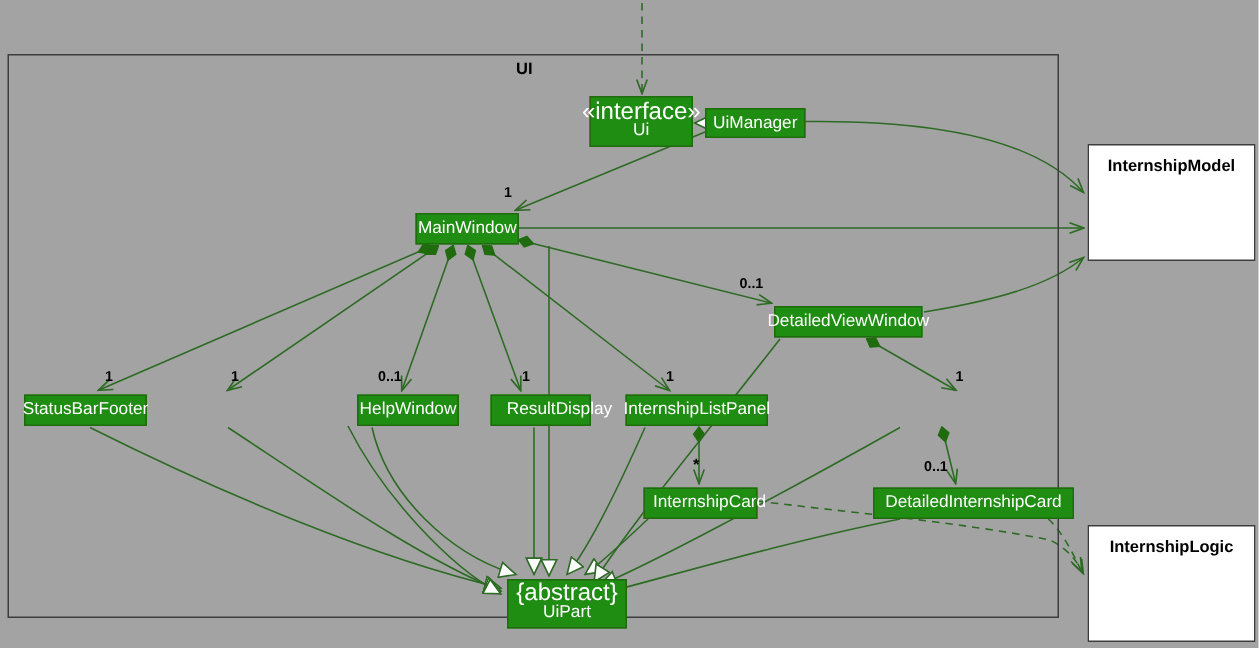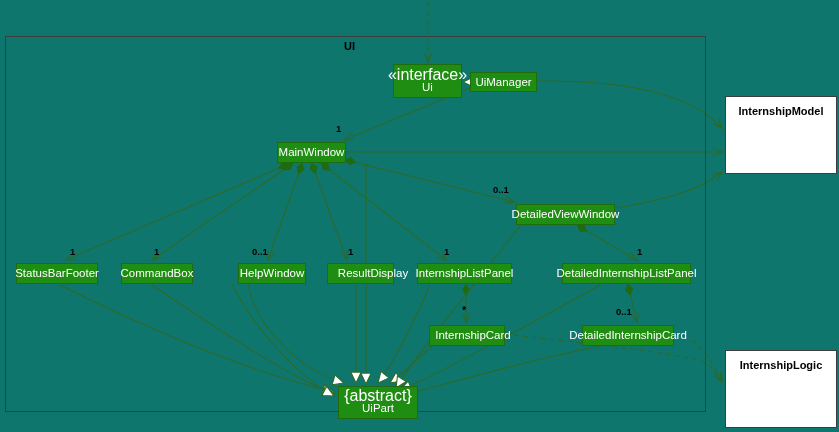--- a/index.html
+++ b/index.html
@@ -7,21 +7,21 @@
     padding: 0;
     background: #ffffff;
   }
   body {
     font-family: "Liberation Sans", sans-serif;
   }
   #diagram-root {
     position: relative;
     width: 839px;
     height: 432px;
-    background: #0f766e;
+    background: #a3a3a3;
     overflow: hidden;
   }
   svg.edges {
     position: absolute;
     left: 0;
     top: 0;
     width: 839px;
     height: 432px;
     pointer-events: none;
   }
@@ -170,45 +170,39 @@
   </div>
 
   <div class="node" style="left:516px; top:204px; width:99px; height:21px;">
     <span class="nm">DetailedViewWindow</span>
   </div>
 
   <div class="node" style="left:16px; top:263px; width:82px; height:21px;">
     <span class="nm">StatusBarFooter</span>
   </div>
 
-  <div class="node" style="left:121px; top:263px; width:72px; height:21px;">
-    <span class="nm">CommandBox</span>
-  </div>
 
   <div class="node" style="left:238px; top:263px; width:68px; height:21px;">
     <span class="nm">HelpWindow</span>
   </div>
 
   <div class="node" style="left:327px; top:263px; width:67px; height:21px;padding-left:28px;">
     <span class="nm">ResultDisplay</span>
   </div>
 
   <div class="node" style="left:417px; top:263px; width:95px; height:21px;">
     <span class="nm">InternshipListPanel</span>
   </div>
 
-  <div class="node" style="left:562px; top:263px; width:129px; height:21px;">
-    <span class="nm">DetailedInternshipListPanel</span>
-  </div>
 
   <div class="node" style="left:429px; top:325px; width:76px; height:21px;padding-left:15px;">
     <span class="nm">InternshipCard</span>
   </div>
 
-  <div class="node" style="left:582px; top:325px; width:92px; height:21px;">
+  <div class="node" style="left:582px; top:325px; width:134px; height:21px;">
     <span class="nm">DetailedInternshipCard</span>
   </div>
 
   <div class="node" style="left:338px; top:386px; width:80px; height:33px;">
     <span class="stereo">{abstract}</span>
     <span class="nm">UiPart</span>
   </div>
 
   <div class="mult" style="left:336px; top:123px;">1</div>
   <div class="mult" style="left:493px; top:184px;">0..1</div>

